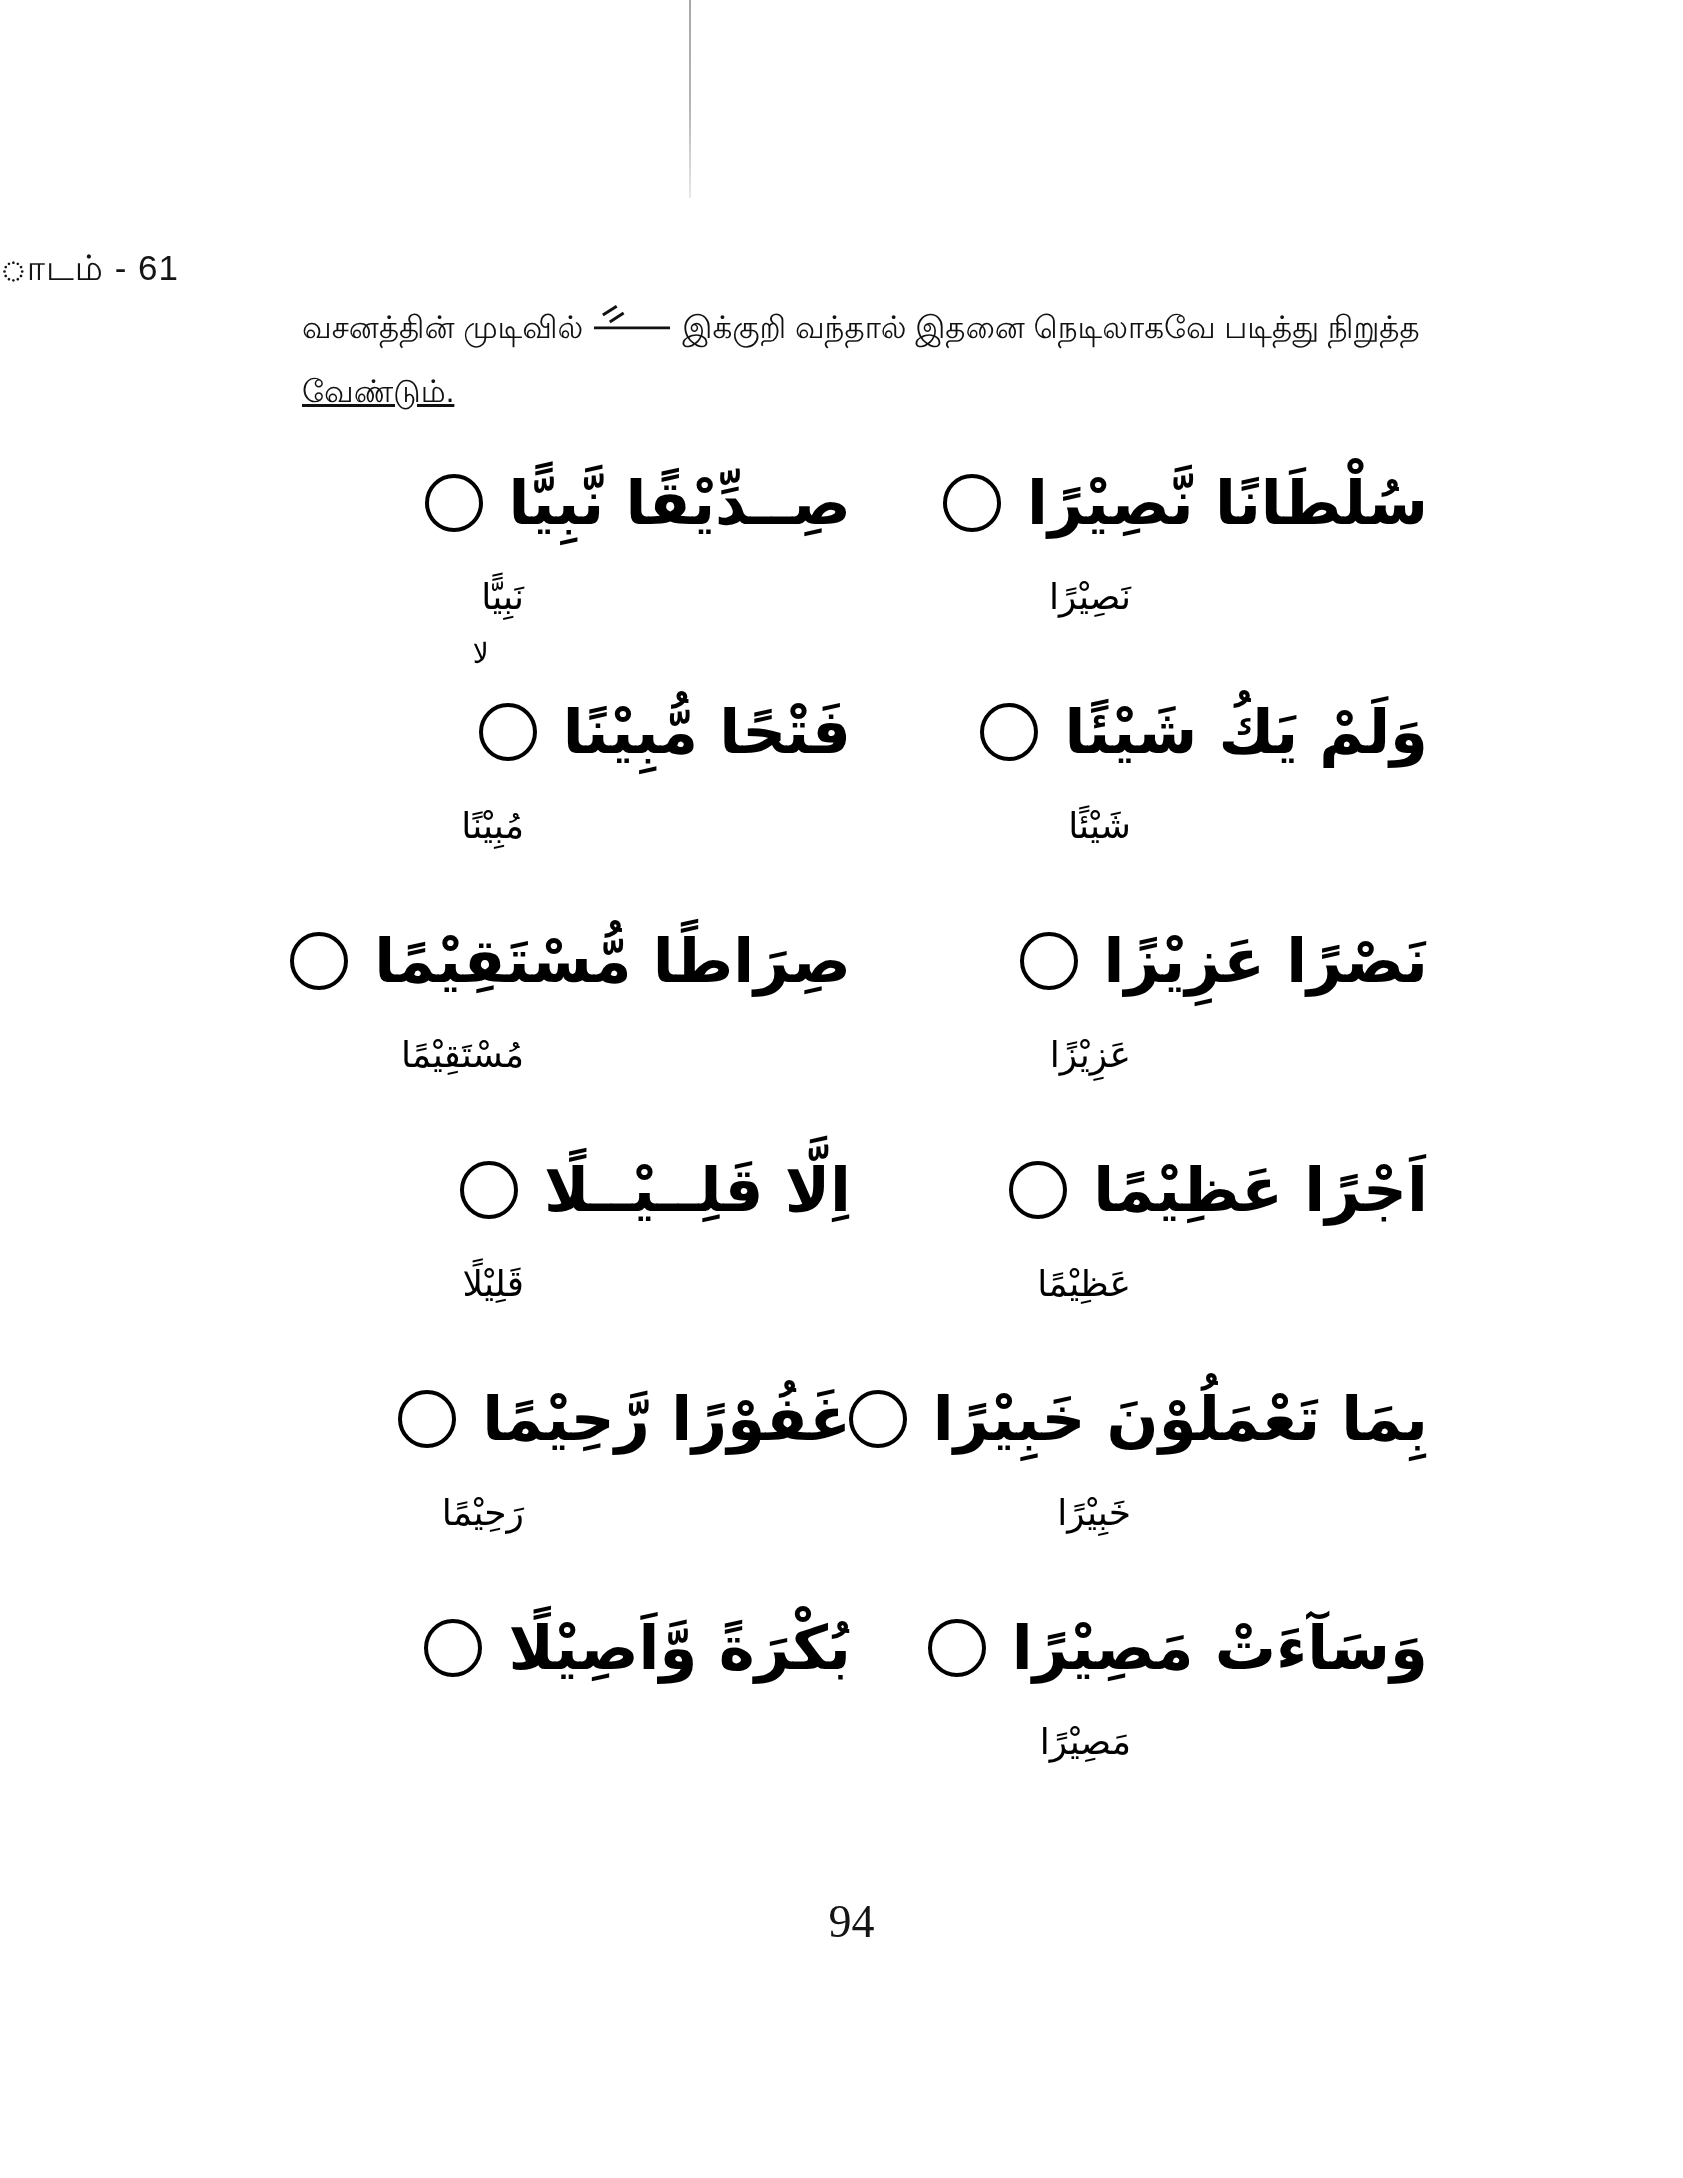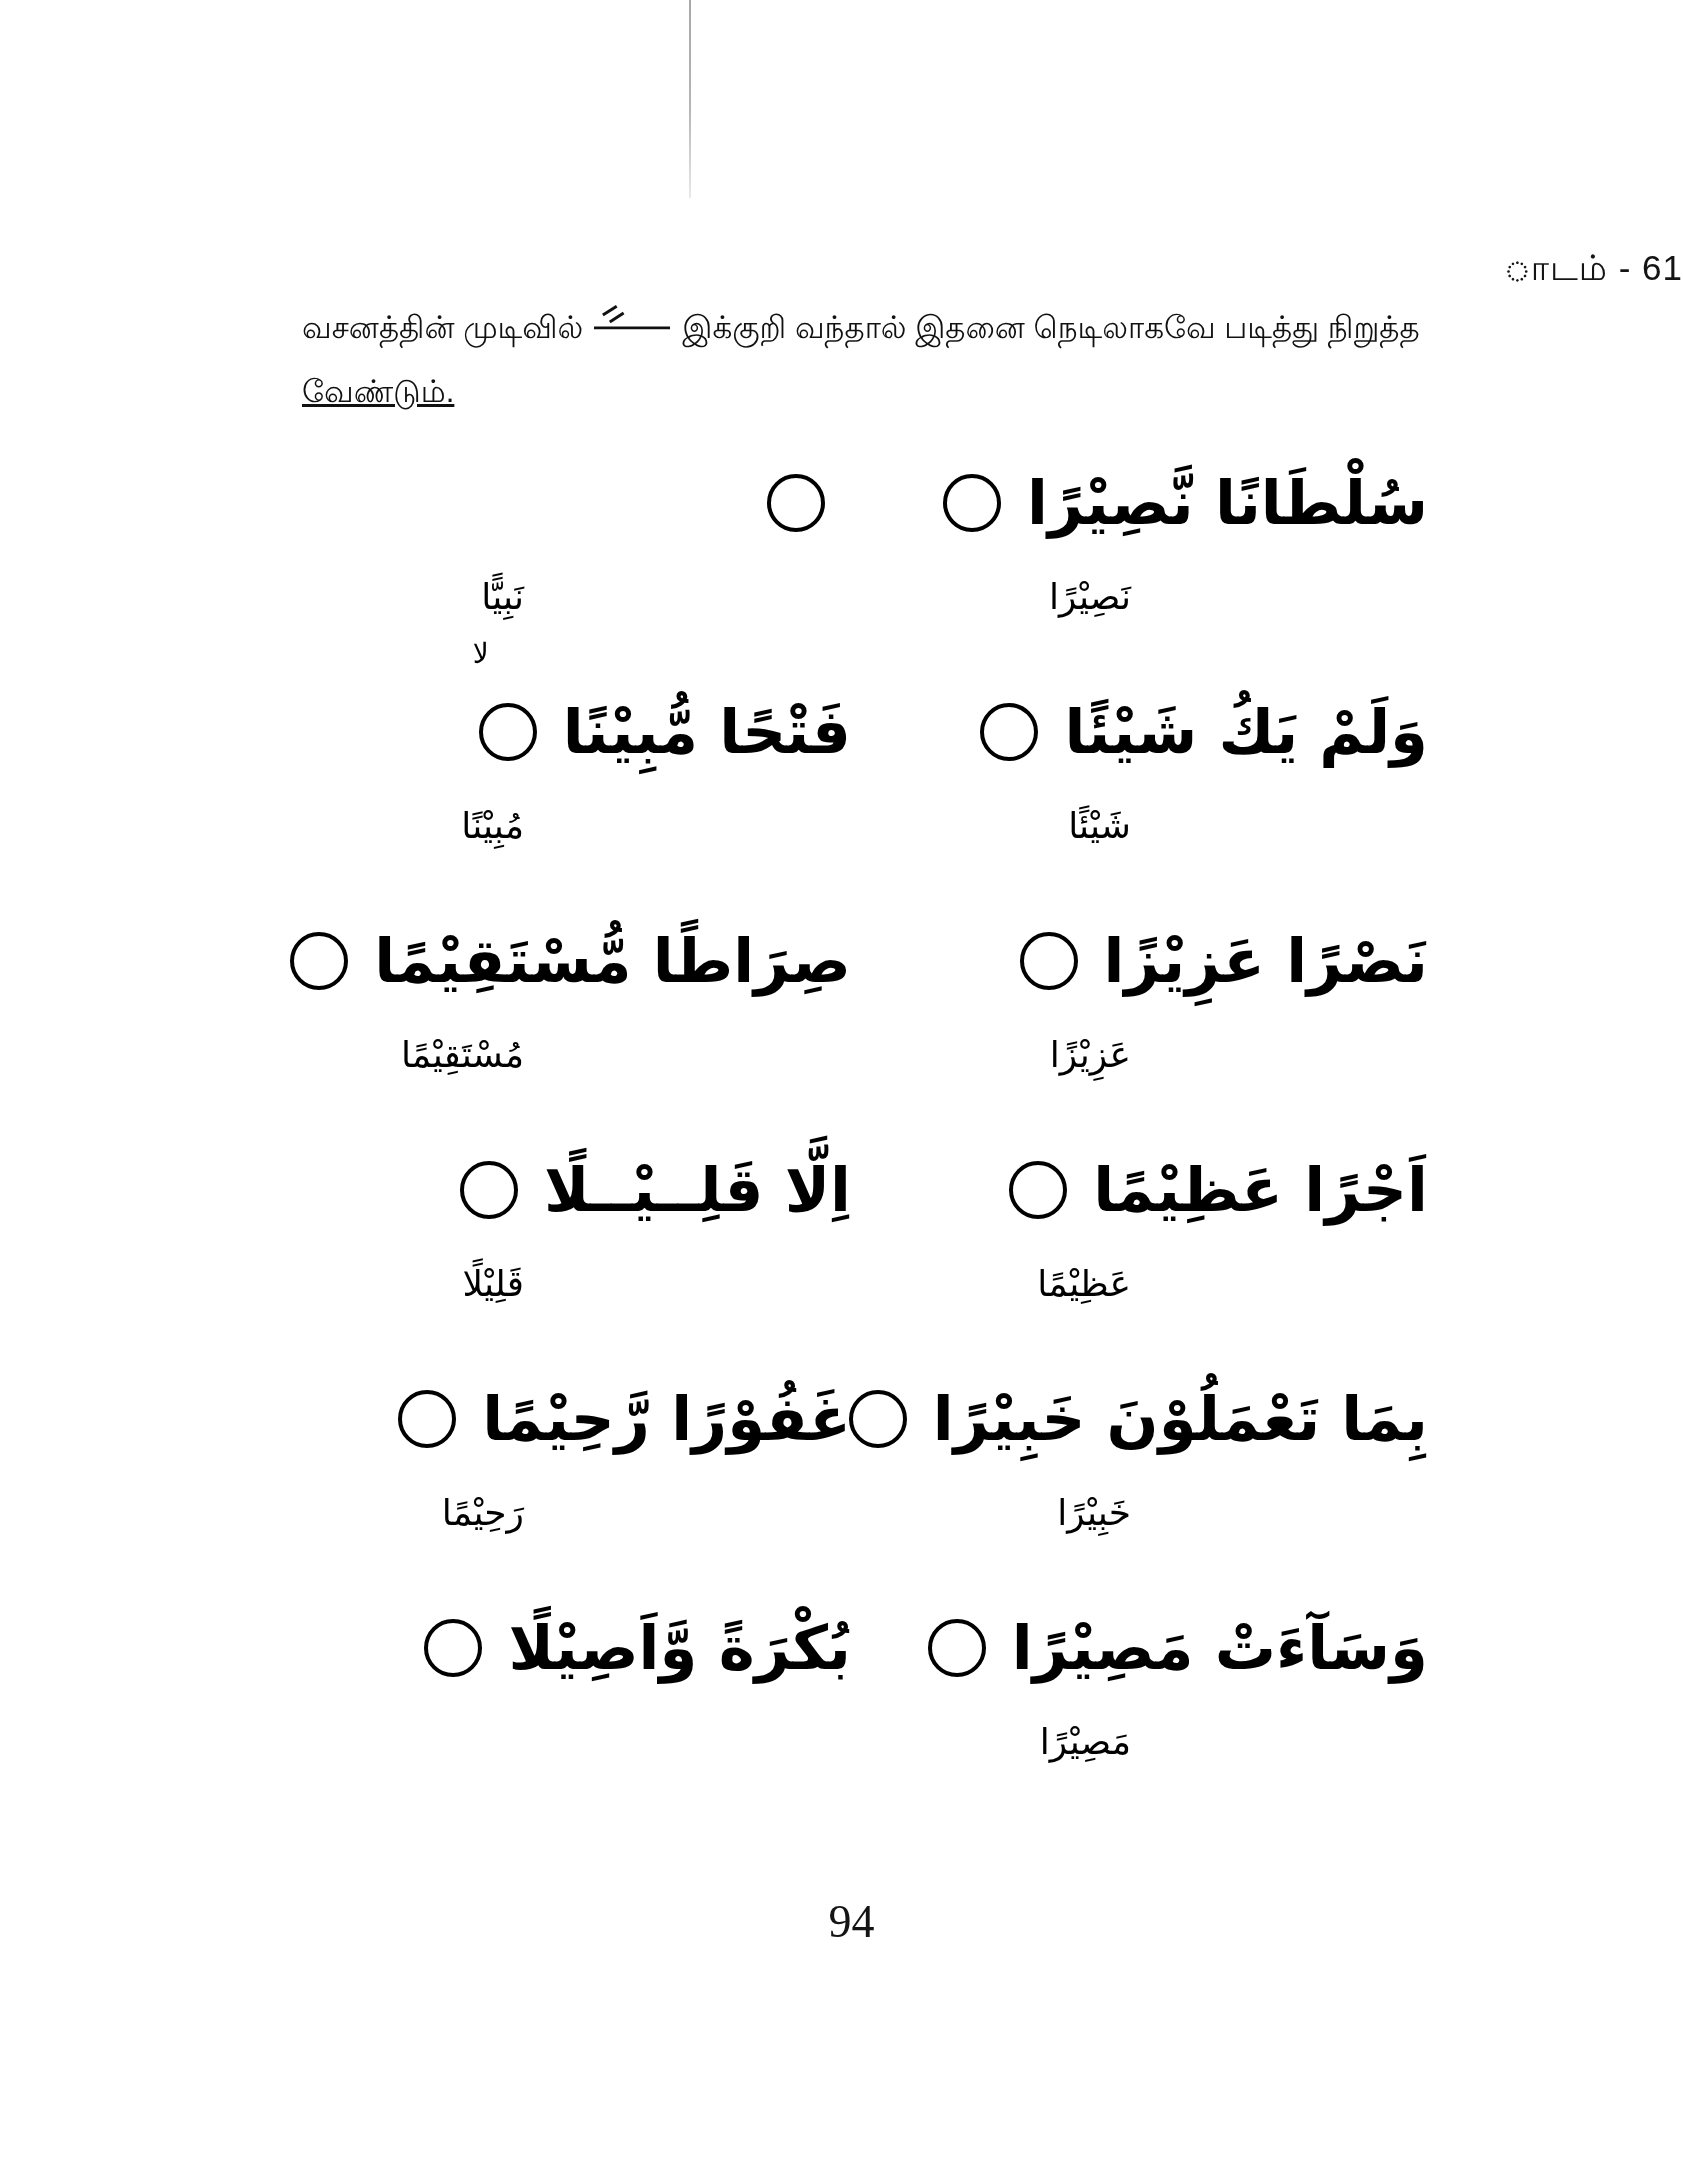--- a/index.html
+++ b/index.html
@@ -5,21 +5,21 @@
   html,body{margin:0;padding:0;}
   body{
     width:1683px;height:2178px;background:#ffffff;position:relative;
     font-family:"Liberation Sans", sans-serif;color:#0d0d0d;overflow:hidden;
   }
   .fold-line{
     position:absolute;left:689px;top:0;width:2px;height:198px;
     background:linear-gradient(to bottom,#a8a8a8 0%,#b5b5b5 55%,#e9e9e9 100%);
   }
   .title{
-    position:absolute;top:248px;left:0;width:1683px;text-align:right;
+    position:absolute;top:248px;left:0;width:1683px;text-align:left;
     font-size:35px;letter-spacing:1px;color:#141414;
   }
   .instruction{position:absolute;top:297px;left:302px;width:1109px;font-size:31px;color:#111;}
   .instr-line1{line-height:59px;white-space:nowrap;}
   .instr-line2{line-height:59px;text-decoration:underline;}
   .madd{display:inline-block;vertical-align:middle;margin:0 10px 6px 10px;}
   .rows{position:absolute;top:447px;left:252px;width:1178px;}
   .row{position:relative;height:229px;}
   .cell{position:absolute;top:0;direction:rtl;text-align:right;white-space:nowrap;}
   .cell-right{right:2px;width:554px;}
@@ -66,21 +66,21 @@
   </div>
 
   <div class="rows">
 
     <div class="row">
       <div class="cell cell-right">
         <div class="phrase"><span>سُلْطَانًا نَّصِيْرًا</span><span class="waqf"></span></div>
         <div class="subword">نَصِيْرًا</div>
       </div>
       <div class="cell cell-left">
-        <div class="phrase"><span class="waqf"></span></div>
+        <div class="phrase"><span>صِــدِّيْقًا نَّبِيًّا</span><span class="waqf"></span></div>
         <div class="subword">نَبِيًّا</div>
       </div>
     </div>
 
     <div class="row">
       <div class="cell cell-right">
         <div class="phrase"><span>وَلَمْ يَكُ شَيْئًا</span><span class="waqf"></span></div>
         <div class="subword">شَيْئًا</div>
       </div>
       <div class="cell cell-left">

